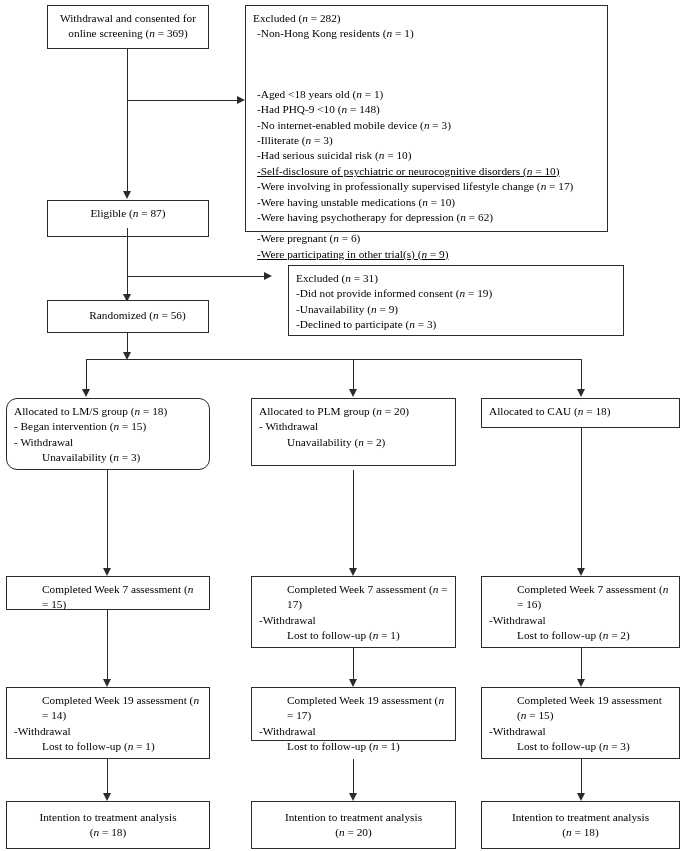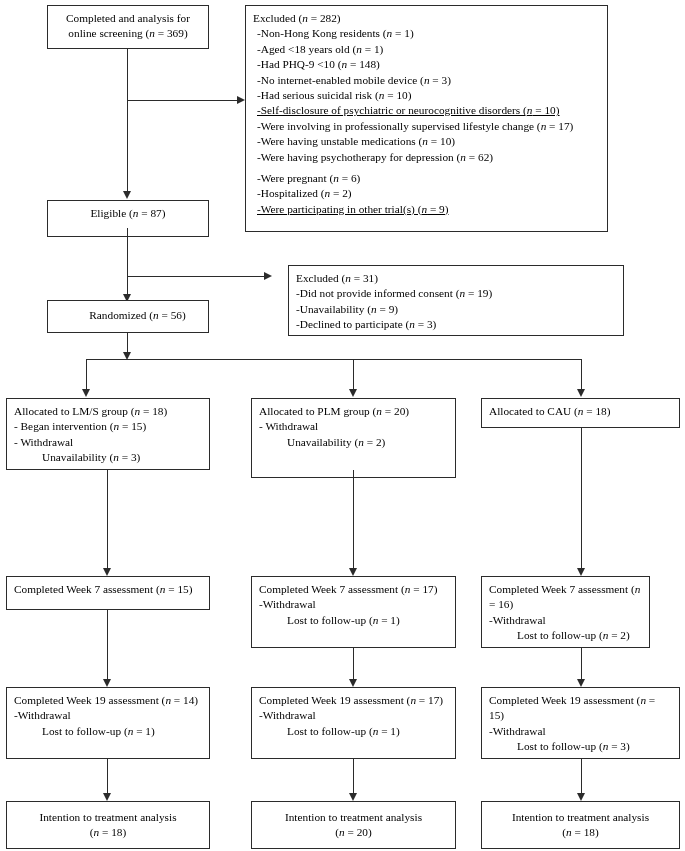--- a/index.html
+++ b/index.html
@@ -31,20 +31,21 @@
   .box.center .inner {
     text-align: center;
     padding-left: 4px;
     padding-right: 4px;
   }
   .ln {            
     white-space: nowrap;
   }
   .wrapline {
     white-space: normal;
+    margin-left: 28px;
   }
   .indent {
     padding-left: 28px;
   }
   .ital {
     font-style: italic;
   }
 
   
   .vline {
@@ -74,39 +75,39 @@
     border-left: 8px solid #2b2b2b;
   }
 </style>
 </head>
 <body>
 
 <div id="page">
 
   <div class="box center" style="left:47px; top:5px; width:162px; height:44px;">
     <div class="inner">
-      <div>Completed and analysis for</div>
+      <div>Withdrawal and consented for</div>
       <div>online screening (<span class="ital">n</span> = 369)</div>
     </div>
   </div>
 
   <div class="box" style="left:245px; top:5px; width:363px; height:227px;">
     <div class="inner">
       <div class="ln">Excluded (<span class="ital">n</span> = 282)</div>
       <div class="ln" style="padding-left:4px;">-Non-Hong Kong residents (<span class="ital">n</span> = 1)</div>
-      <div class="ln" style="padding-left:4px;">-Aged &lt;18 years old (<span class="ital">n</span> = 1)</div>
+      <div class="ln" style="padding-left:4px;margin-top:45px;">-Aged &lt;18 years old (<span class="ital">n</span> = 1)</div>
       <div class="ln" style="padding-left:4px;">-Had PHQ-9 &lt;10 (<span class="ital">n</span> = 148)</div>
       <div class="ln" style="padding-left:4px;">-No internet-enabled mobile device (<span class="ital">n</span> = 3)</div>
+      <div class="ln" style="padding-left:4px;">-Illiterate (<span class="ital">n</span> = 3)</div>
       <div class="ln" style="padding-left:4px;">-Had serious suicidal risk (<span class="ital">n</span> = 10)</div>
       <div class="ln" style="padding-left:4px;text-decoration:underline;">-Self-disclosure of psychiatric or neurocognitive disorders (<span class="ital">n</span> = 10)</div>
       <div class="ln" style="padding-left:4px;">-Were involving in professionally supervised lifestyle change (<span class="ital">n</span> = 17)</div>
       <div class="ln" style="padding-left:4px;">-Were having unstable medications (<span class="ital">n</span> = 10)</div>
       <div class="ln" style="padding-left:4px;">-Were having psychotherapy for depression (<span class="ital">n</span> = 62)</div>
       <div class="ln" style="padding-left:4px;margin-top:6px;">-Were pregnant (<span class="ital">n</span> = 6)</div>
-      <div class="ln" style="padding-left:4px;">-Hospitalized (<span class="ital">n</span> = 2)</div>
       <div class="ln" style="padding-left:4px;text-decoration:underline;">-Were participating in other trial(s) (<span class="ital">n</span> = 9)</div>
     </div>
   </div>
 
   <div class="vline" style="left:127px; top:49px; height:143px;"></div>
   <div class="arrow-down" style="left:123px; top:191px;"></div>
   <div class="hline" style="left:127px; top:100px; width:110px;"></div>
   <div class="arrow-right" style="left:237px; top:96px;"></div>
 
   <div class="box center" style="left:47px; top:200px; width:162px; height:37px;">
@@ -138,30 +139,30 @@
   <div class="vline" style="left:127px; top:333px; height:20px;"></div>
   <div class="arrow-down" style="left:123px; top:352px;"></div>
   <div class="hline" style="left:86px; top:359px; width:495px;"></div>
   <div class="vline" style="left:86px; top:359px; height:31px;"></div>
   <div class="arrow-down" style="left:82px; top:389px;"></div>
   <div class="vline" style="left:353px; top:359px; height:31px;"></div>
   <div class="arrow-down" style="left:349px; top:389px;"></div>
   <div class="vline" style="left:581px; top:359px; height:31px;"></div>
   <div class="arrow-down" style="left:577px; top:389px;"></div>
 
-  <div class="box" style="left:6px; top:398px; width:204px; height:72px;">
+  <div class="box" style="left:6px; top:398px; width:204px; height:72px;border-radius:11px;">
     <div class="inner">
       <div class="ln">Allocated to LM/S group (<span class="ital">n</span> = 18)</div>
       <div class="ln">- Began intervention (<span class="ital">n</span> = 15)</div>
       <div class="ln">- Withdrawal</div>
       <div class="ln indent">Unavailability (<span class="ital">n</span> = 3)</div>
     </div>
   </div>
 
-  <div class="box" style="left:251px; top:398px; width:205px; height:80px;">
+  <div class="box" style="left:251px; top:398px; width:205px; height:68px;">
     <div class="inner">
       <div class="ln">Allocated to PLM group (<span class="ital">n</span> = 20)</div>
       <div class="ln">- Withdrawal</div>
       <div class="ln indent">Unavailability (<span class="ital">n</span> = 2)</div>
     </div>
   </div>
 
   <div class="box" style="left:481px; top:398px; width:199px; height:30px;">
     <div class="inner">
       <div class="ln">Allocated to CAU (<span class="ital">n</span> = 18)</div>
@@ -184,21 +185,21 @@
   </div>
 
   <div class="box" style="left:251px; top:576px; width:205px; height:72px;">
     <div class="inner">
       <div class="wrapline">Completed Week 7 assessment (<span class="ital">n</span> = 17)</div>
       <div class="ln">-Withdrawal</div>
       <div class="ln indent">Lost to follow-up (<span class="ital">n</span> = 1)</div>
     </div>
   </div>
 
-  <div class="box" style="left:481px; top:576px; width:169px; height:72px;">
+  <div class="box" style="left:481px; top:576px; width:199px; height:72px;">
     <div class="inner">
       <div class="wrapline">Completed Week 7 assessment (<span class="ital">n</span> = 16)</div>
       <div class="ln">-Withdrawal</div>
       <div class="ln indent">Lost to follow-up (<span class="ital">n</span> = 2)</div>
     </div>
   </div>
 
   <div class="vline" style="left:107px; top:610px; height:70px;"></div>
   <div class="arrow-down" style="left:103px; top:679px;"></div>
 
@@ -209,21 +210,21 @@
   <div class="arrow-down" style="left:577px; top:679px;"></div>
 
   <div class="box" style="left:6px; top:687px; width:204px; height:72px;">
     <div class="inner">
       <div class="wrapline">Completed Week 19 assessment (<span class="ital">n</span> = 14)</div>
       <div class="ln">-Withdrawal</div>
       <div class="ln indent">Lost to follow-up (<span class="ital">n</span> = 1)</div>
     </div>
   </div>
 
-  <div class="box" style="left:251px; top:687px; width:205px; height:72px;">
+  <div class="box" style="left:251px; top:687px; width:205px; height:54px;">
     <div class="inner">
       <div class="wrapline">Completed Week 19 assessment (<span class="ital">n</span> = 17)</div>
       <div class="ln">-Withdrawal</div>
       <div class="ln indent">Lost to follow-up (<span class="ital">n</span> = 1)</div>
     </div>
   </div>
 
   <div class="box" style="left:481px; top:687px; width:199px; height:72px;">
     <div class="inner">
       <div class="wrapline">Completed Week 19 assessment (<span class="ital">n</span> = 15)</div>

